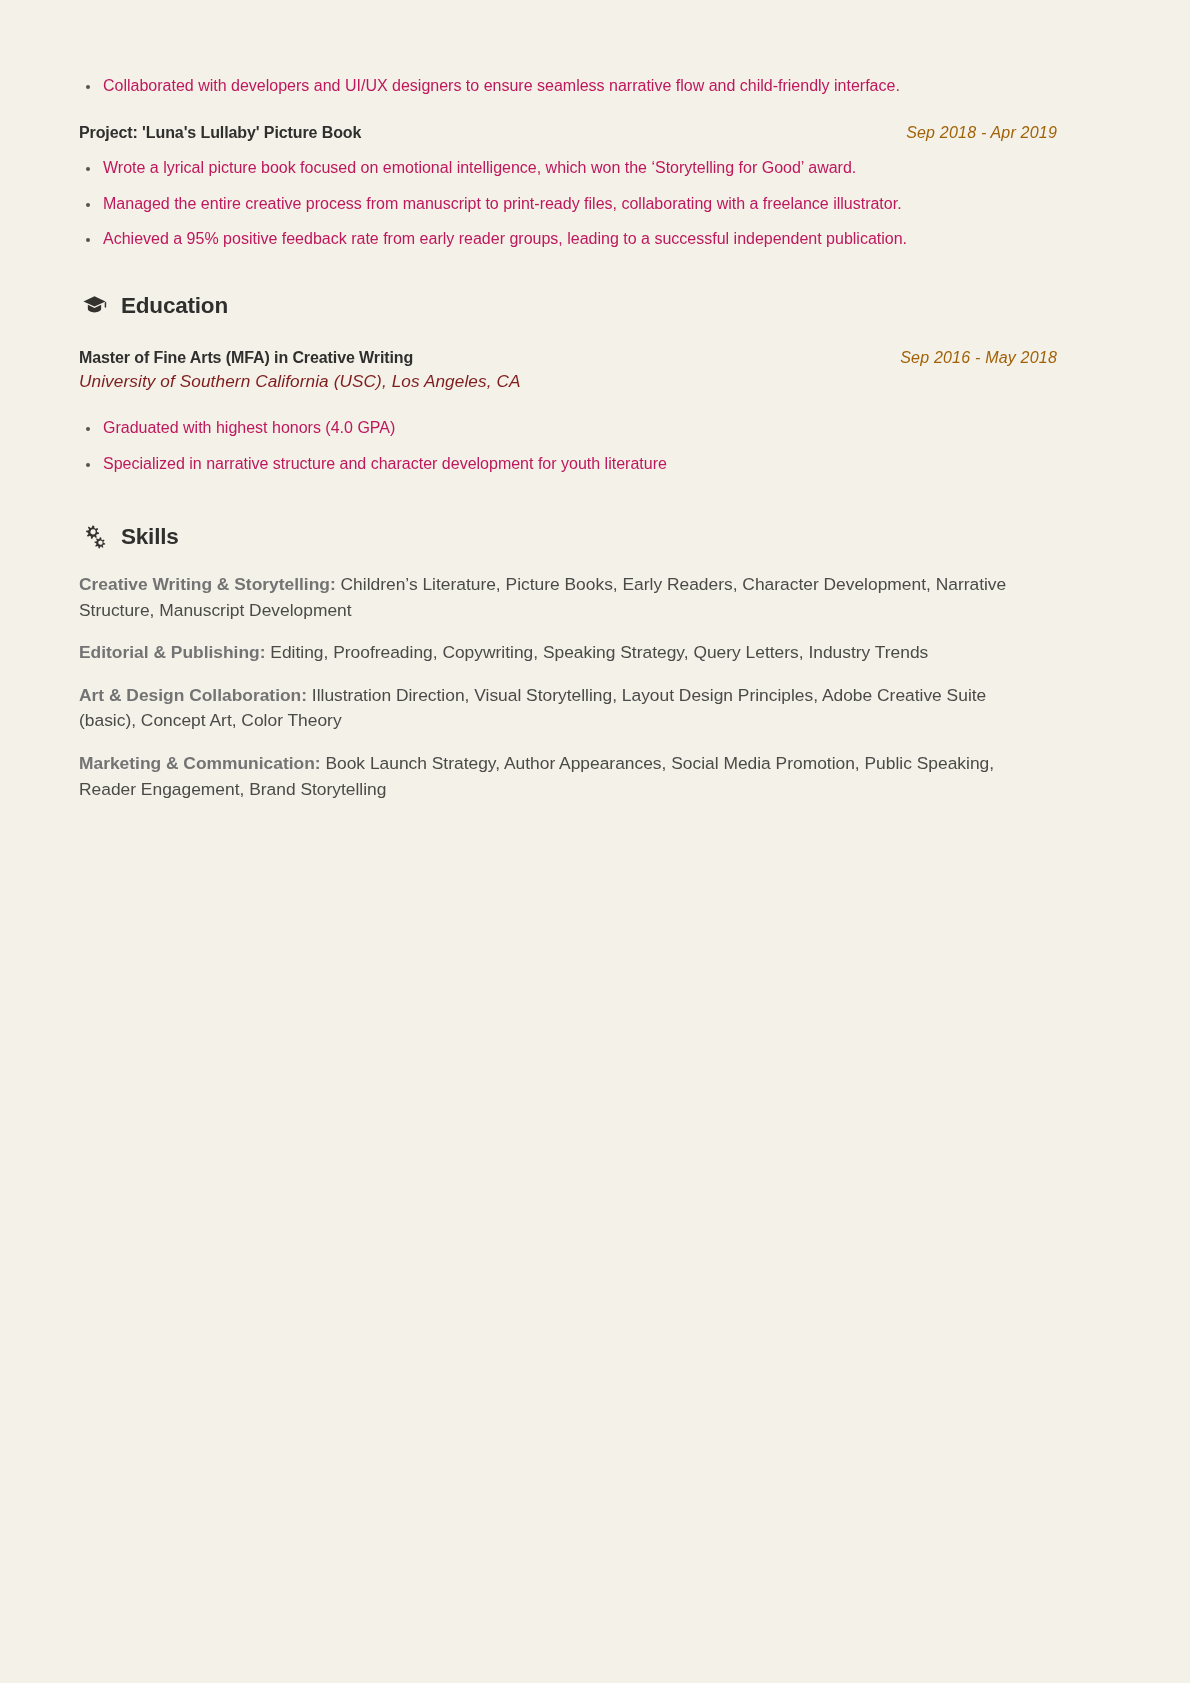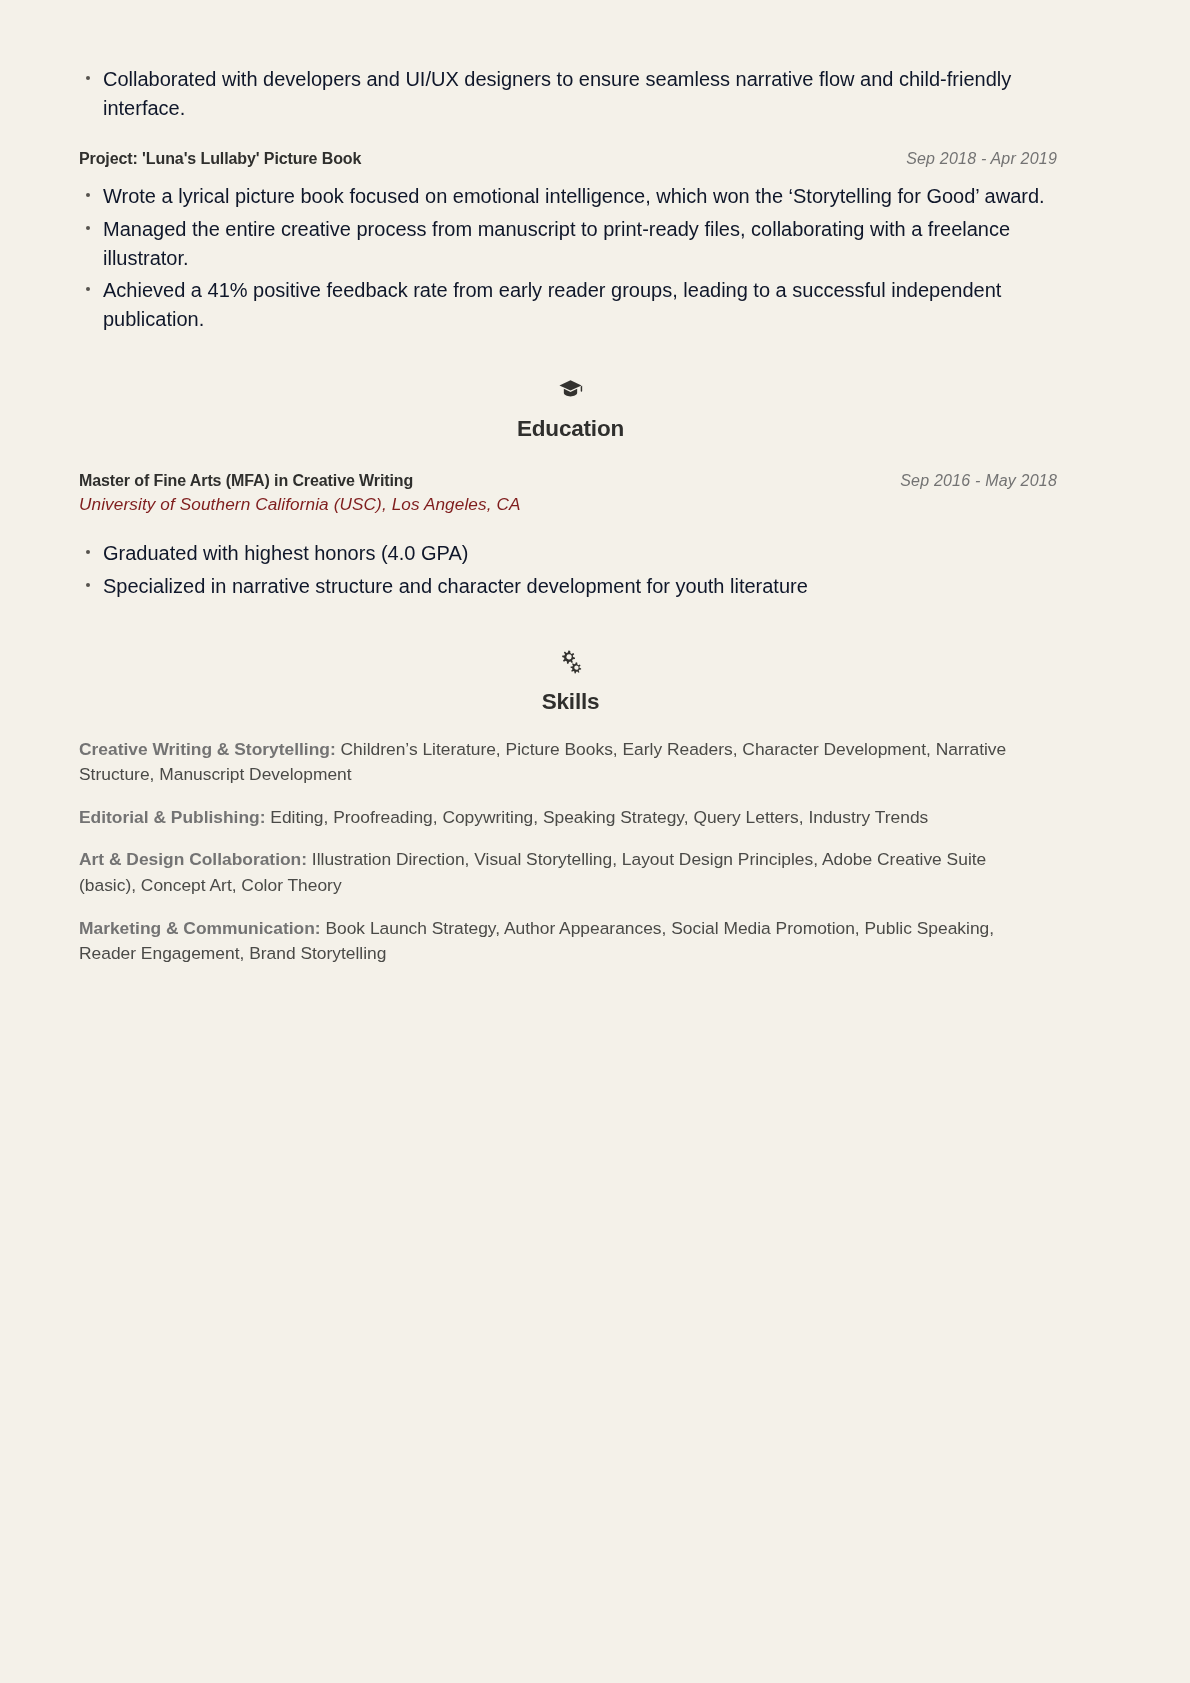--- a/index.html
+++ b/index.html
@@ -24,24 +24,24 @@
 
   
   ul.bullets {
     list-style: none;
     margin: 0;
     padding: 0;
   }
   ul.bullets li {
     position: relative;
     padding-left: 24px;
-    font-size: 20px;
+    font-size: 16px;
     line-height: 1.46;
-    color: #0f172a;
-    margin: 3px 0 1px 0;
+    color: #be185d;
+    margin: 12px 0 1px 0;
     letter-spacing: .0px;
   }
   ul.bullets li::before {
     content: "";
     position: absolute;
     left: 7px;
     top: 11px;
     width: 4px;
     height: 4px;
     border-radius: 50%;
@@ -59,40 +59,39 @@
   .entry-head.edu { margin: 30px 0 4px 0; }
   .entry-title {
     font-size: 16px;
     font-weight: bold;
     color: #2f2f2d;
     letter-spacing: -0.1px;
   }
   .entry-date {
     font-size: 16px;
     font-style: italic;
-    color: #737373;
+    color: #a16207;
     white-space: nowrap;
     padding-right: 3px;
     letter-spacing: .2px;
   }
   .entry-sub {
     font-size: 17.2px;
     font-style: italic;
     color: #7f1d1d;
     margin: 0 0 24px 0;
     letter-spacing: .1px;
   }
 
   
   .section-head {
     display: flex;
     align-items: center;
     gap: 13px;
     margin: 42px 0 22px 2px;
-    flex-direction: column;
   }
   .section-head .sec-icon {
     display: inline-flex;
     align-items: center;
     justify-content: center;
     width: 27px;
     height: 27px;
     color: #33322f;
     flex: 0 0 auto;
   }
@@ -128,21 +127,21 @@
   </ul>
 
   <div class="entry-head">
     <div class="entry-title">Project: 'Luna's Lullaby' Picture Book</div>
     <div class="entry-date">Sep 2018 - Apr 2019</div>
   </div>
 
   <ul class="bullets">
     <li>Wrote a lyrical picture book focused on emotional intelligence, which won the ‘Storytelling for Good’ award.</li>
     <li>Managed the entire creative process from manuscript to print-ready files, collaborating with a freelance illustrator.</li>
-    <li>Achieved a 41% positive feedback rate from early reader groups, leading to a successful independent publication.</li>
+    <li>Achieved a 95% positive feedback rate from early reader groups, leading to a successful independent publication.</li>
   </ul>
 
   <div class="section-head">
     <span class="sec-icon">
       <svg width="25" height="25" viewBox="0 0 24 24" fill="currentColor" aria-hidden="true">
         <path d="M12 3.2 1.4 8.1 12 13l10.6-4.9L12 3.2z"></path>
         <path d="M5.6 11.3v3.9c0 1.9 2.9 3.4 6.4 3.4s6.4-1.5 6.4-3.4v-3.9L12 14.4l-6.4-3.1z"></path>
         <path d="M21.8 9.1v4.3c0 .4.3.7.7.7s.7-.3.7-.7V8.4l-1.4.7z"></path>
       </svg>
     </span>

